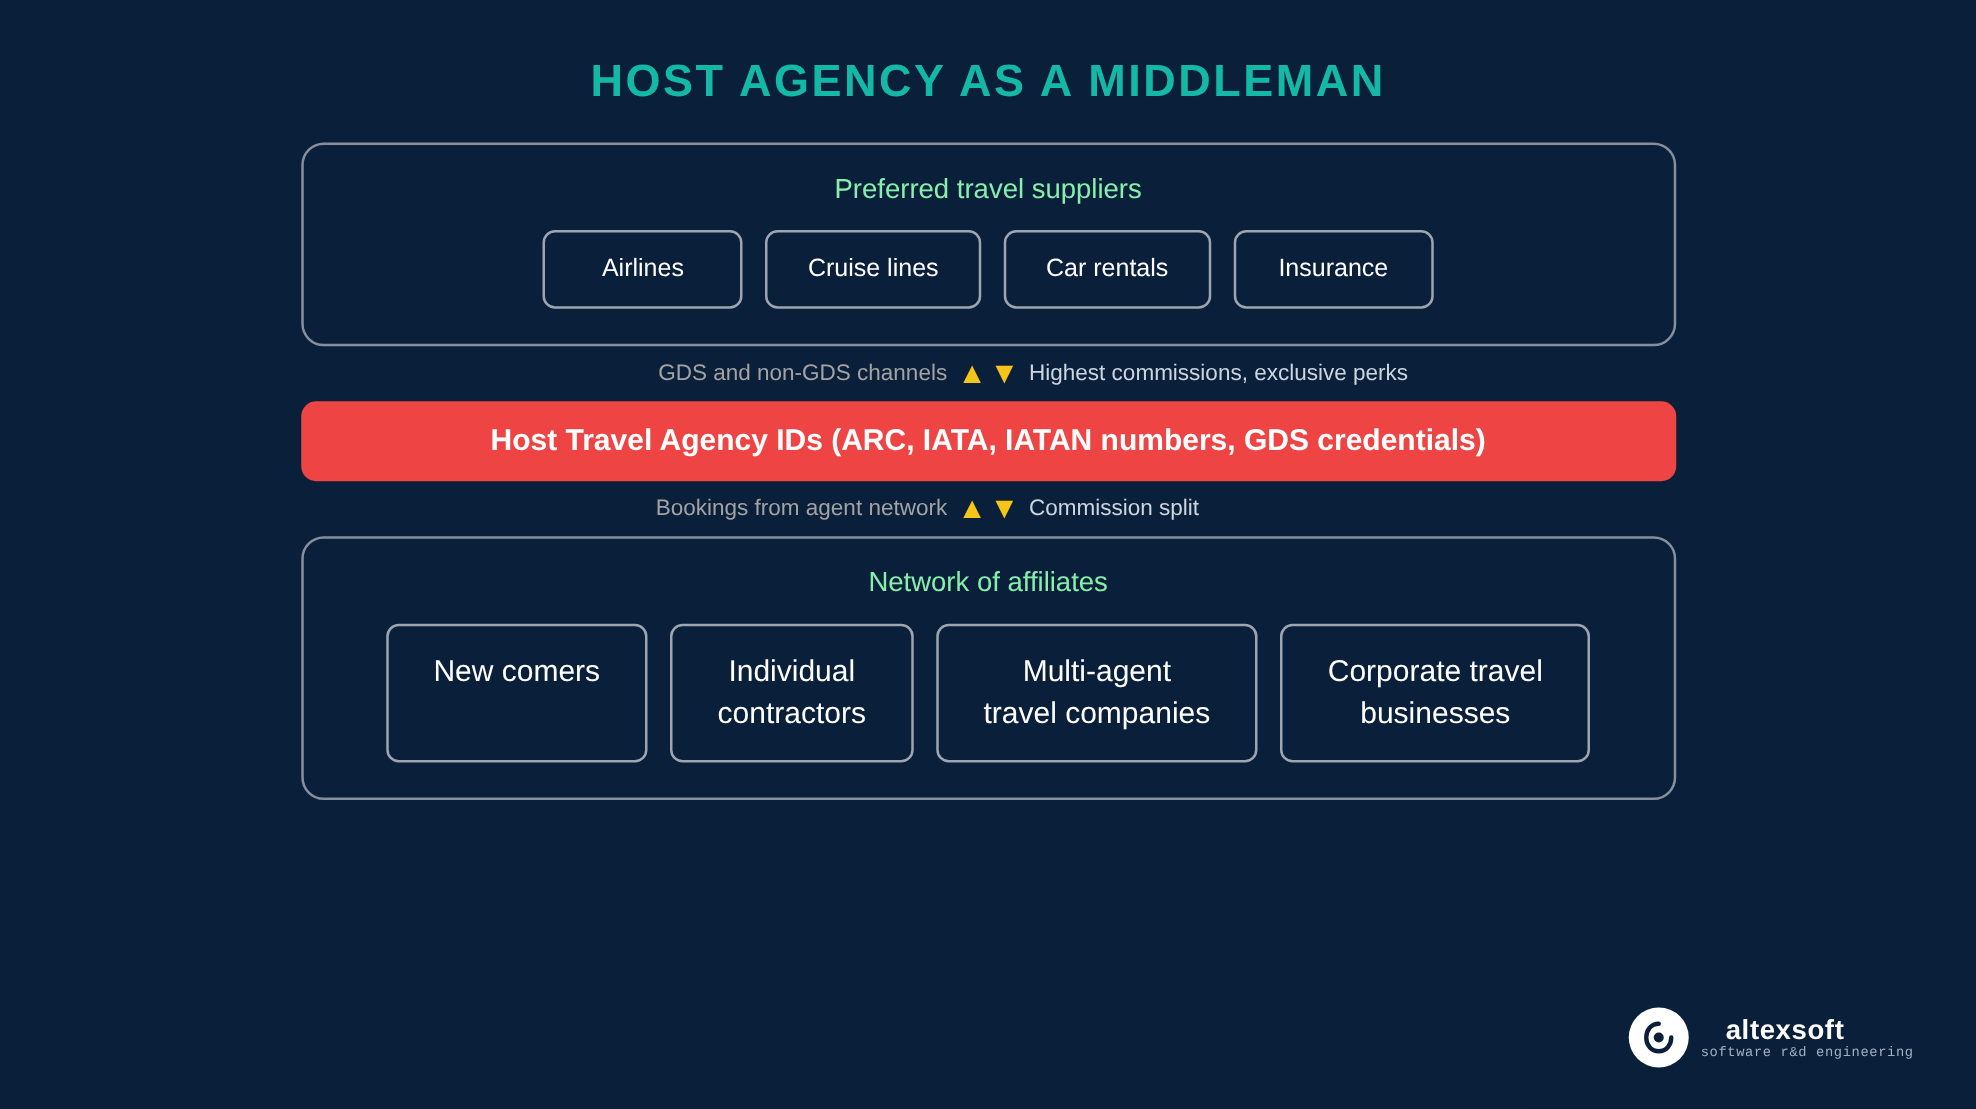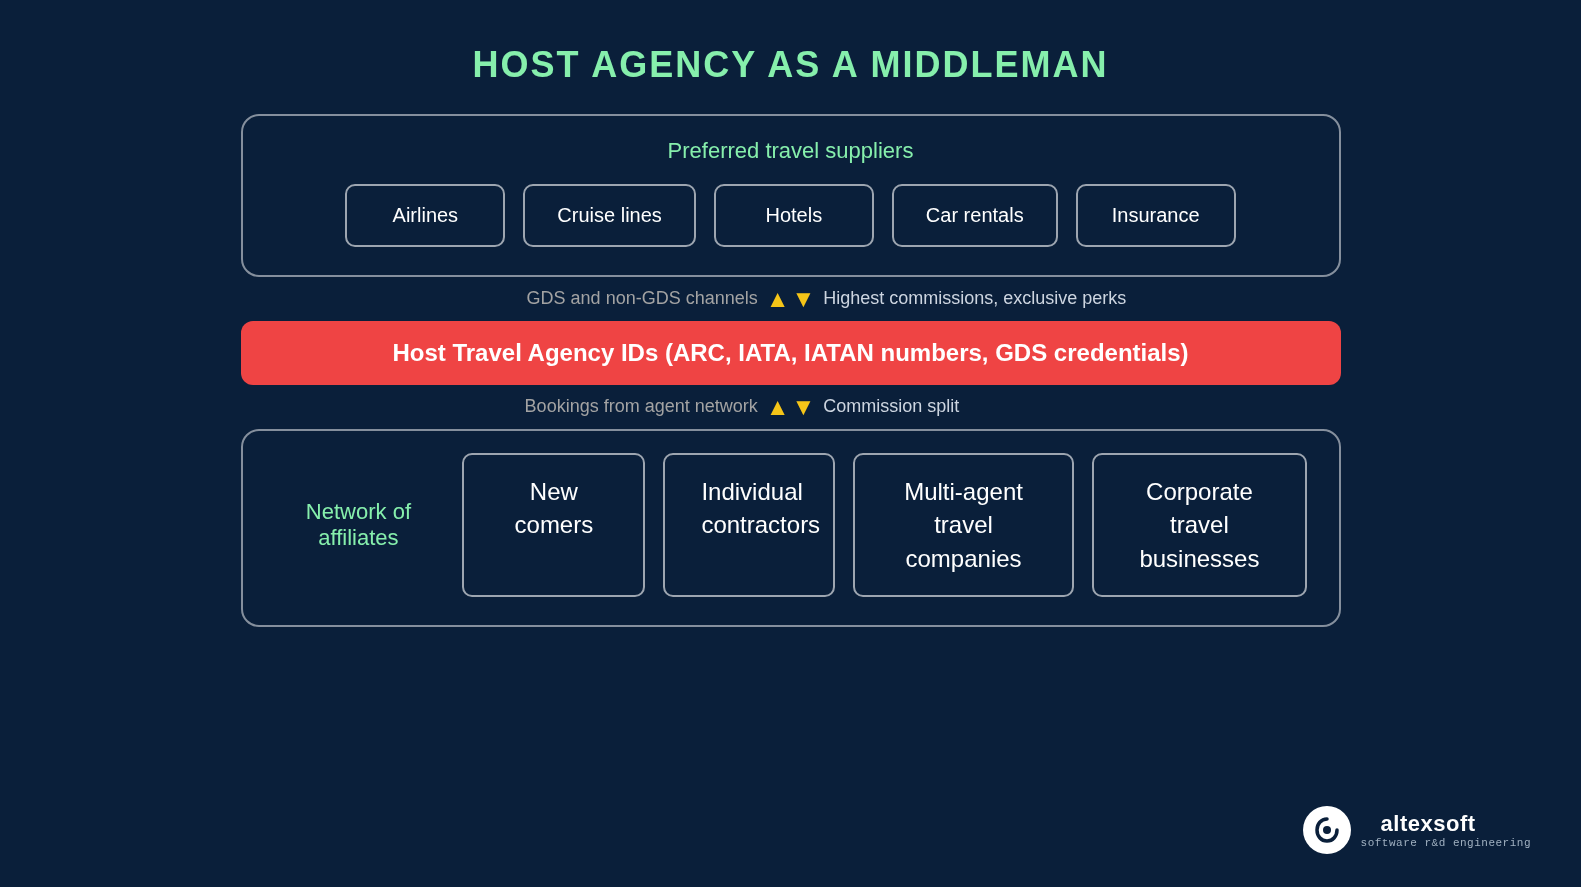--- a/index.html
+++ b/index.html
@@ -22,21 +22,21 @@
       display: flex;
       flex-direction: column;
       align-items: center;
       position: relative;
     }
 
     .main-title {
       font-size: 36px;
       font-weight: 700;
       letter-spacing: 2px;
-      color: #86efac;
+      color: #14b8a6;
       text-align: center;
       margin-bottom: 28px;
       margin-top: 10px;
     }
 
     .diagram-container {
       display: flex;
       flex-direction: column;
       align-items: center;
       width: 1120px;
@@ -144,20 +144,21 @@
       color: #ffffff;
     }
 
     
     .affiliates-box {
       border: 2px solid rgba(255,255,255,0.5);
       border-radius: 18px;
       width: 1100px;
       padding: 22px 32px 28px 32px;
       display: flex;
+      flex-direction: column;
       align-items: center;
       gap: 20px;
     }
 
     .affiliates-cards {
       display: flex;
       flex-direction: row;
       gap: 18px;
       justify-content: center;
     }
@@ -227,23 +228,20 @@
   <div class="diagram-container">
 
     <div class="suppliers-box">
       <span class="box-label">Preferred travel suppliers</span>
       <div class="suppliers-cards">
         <div class="supplier-card">
           <span>Airlines</span>
         </div>
         <div class="supplier-card">
           <span>Cruise lines</span>
-        </div>
-        <div class="supplier-card">
-          <span>Hotels</span>
         </div>
         <div class="supplier-card">
           <span>Car rentals</span>
         </div>
         <div class="supplier-card">
           <span>Insurance</span>
         </div>
       </div>
     </div>
 

